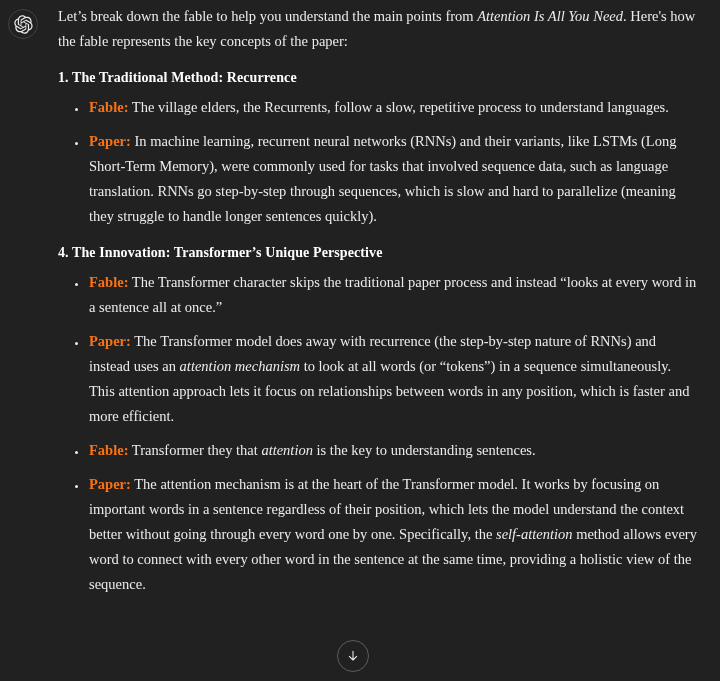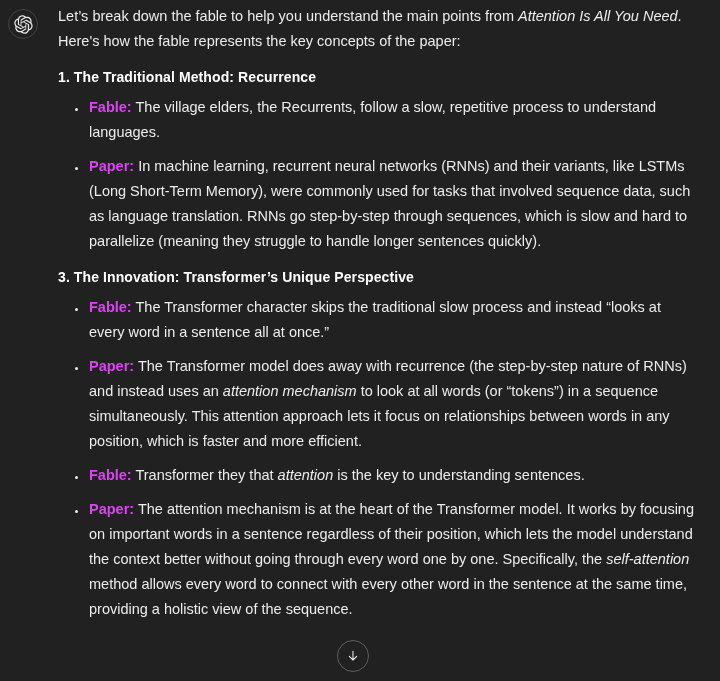--- a/index.html
+++ b/index.html
@@ -4,21 +4,21 @@
 <style>
   * { box-sizing: border-box; margin: 0; padding: 0; }
   html, body { width: 720px; height: 681px; }
   body {
     background: #212121;
     font-family: "Liberation Sans", "DejaVu Sans", sans-serif;
     color: #ececec;
     overflow: hidden;
     position: relative;
   }
-  .page { position: relative; width: 720px; height: 532px; }
+  .page { position: relative; width: 720px; height: 532px; font-family: Liberation Serif, serif; }
 
   .avatar {
     position: absolute;
     left: 8px; top: 9px;
     width: 30px; height: 30px;
     border-radius: 50%;
     border: 1px solid #424242;
     display: flex; align-items: center; justify-content: center;
     color: #ececec;
     flex: none;
@@ -55,21 +55,21 @@
   }
   ul.section-list li {
     font-size: 14.5px;
     line-height: 25px;
     margin-bottom: 9px;
     padding-left: 1px;
     color: #ececec;
   }
   ul.section-list li::marker { color: #ececec; font-size: 11px; }
 
-  .seg-b { font-weight: 700; color: #d946ef; }
+  .seg-b { font-weight: 700; color: #f97316; }
   .seg-i { font-style: italic; }
 
   .scroll-btn {
     position: absolute;
     left: 337px; top: 640px;
     width: 32px; height: 32px;
     border-radius: 50%;
     background: #212121;
     border: 1px solid #5d5d5d;
     color: #ececec;
@@ -94,23 +94,23 @@
   <div class="content">
 
     <p class="intro"><span>Let’s break down the fable to help you understand the main points from </span><span class="seg-i">Attention Is All You Need</span><span>. Here's how the fable represents the key concepts of the paper:</span></p>
 
     <h3 class="section-heading">1. The Traditional Method: Recurrence</h3>
     <ul class="section-list">
       <li><span class="seg-b">Fable:</span><span> The village elders, the Recurrents, follow a slow, repetitive process to understand languages.</span></li>
       <li><span class="seg-b">Paper:</span><span> In machine learning, recurrent neural networks (RNNs) and their variants, like LSTMs (Long Short-Term Memory), were commonly used for tasks that involved sequence data, such as language translation. RNNs go step-by-step through sequences, which is slow and hard to parallelize (meaning they struggle to handle longer sentences quickly).</span></li>
     </ul>
 
-    <h3 class="section-heading">3. The Innovation: Transformer’s Unique Perspective</h3>
+    <h3 class="section-heading">4. The Innovation: Transformer’s Unique Perspective</h3>
     <ul class="section-list">
-      <li><span class="seg-b">Fable:</span><span> The Transformer character skips the traditional slow process and instead “looks at every word in a sentence all at once.”</span></li>
+      <li><span class="seg-b">Fable:</span><span> The Transformer character skips the traditional paper process and instead “looks at every word in a sentence all at once.”</span></li>
       <li><span class="seg-b">Paper:</span><span> The Transformer model does away with recurrence (the step-by-step nature of RNNs) and instead uses an </span><span class="seg-i">attention mechanism</span><span> to look at all words (or “tokens”) in a sequence simultaneously. This attention approach lets it focus on relationships between words in any position, which is faster and more efficient.</span></li>
     </ul>
 
     <ul class="section-list">
       <li><span class="seg-b">Fable:</span><span> Transformer they that </span><span class="seg-i">attention</span><span> is the key to understanding sentences.</span></li>
       <li><span class="seg-b">Paper:</span><span> The attention mechanism is at the heart of the Transformer model. It works by focusing on important words in a sentence regardless of their position, which lets the model understand the context better without going through every word one by one. Specifically, the </span><span class="seg-i">self-attention</span><span> method allows every word to connect with every other word in the sentence at the same time, providing a holistic view of the sequence.</span></li>
     </ul>
 
   </div>
 

